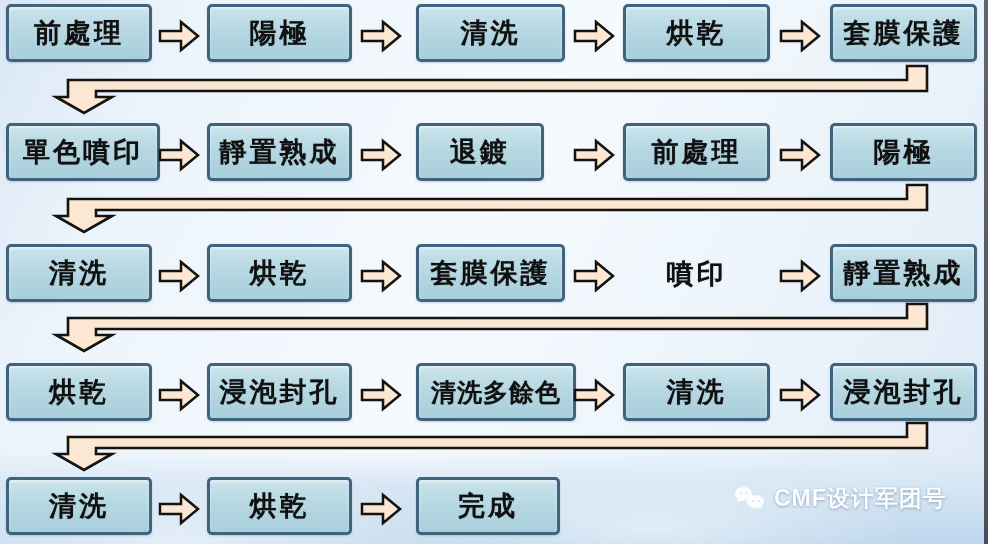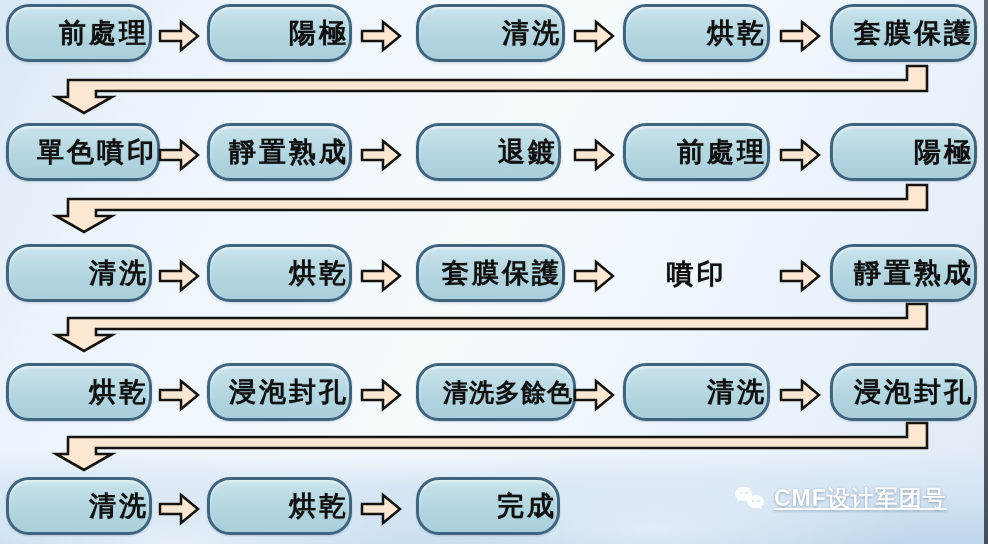--- a/index.html
+++ b/index.html
@@ -15,44 +15,43 @@
       radial-gradient(55% 130% at 18% 100%, rgba(255,255,255,.6), rgba(255,255,255,0) 62%),
       radial-gradient(45% 110% at 66% 85%, rgba(255,255,255,.5), rgba(255,255,255,0) 60%),
       linear-gradient(180deg, rgba(228,238,248,0) 0%, #d6e6f4 40%, #bcd6ec 100%);
   }
   .edge-right {
     position:absolute; right:0; top:0; bottom:0; width:4px;
     background:linear-gradient(180deg,#39404e 0%, #232833 100%); opacity:.78;
   }
   .fbox {
     position:absolute; height:58px; box-sizing:border-box;
-    border:3px solid #40647e; border-radius:23px;
+    border:3px solid #40647e; border-radius:5px;
     background:linear-gradient(180deg,#c9e3eb 0%, #b3d6e1 55%, #a8cfdb 100%);
     box-shadow: inset 0 2px 3px rgba(255,255,255,.55), 0 1px 2px rgba(70,100,130,.25);
-    display:flex; align-items:center; justify-content:flex-end;
+    display:flex; align-items:center; justify-content:center;
   }
   .flabel {
     font-size:27px; font-weight:bold; color:#101010; letter-spacing:3px;
     white-space:nowrap; text-shadow:0 0 1px rgba(0,0,0,.4);
   }
   .flabel.small { font-size:25px; letter-spacing:1px; }
   .nobox {
     position:absolute; height:64px; display:flex; align-items:center; justify-content:center;
   }
   .harrow { position:absolute; width:42px; height:36px; }
   .rconn  { position:absolute; left:0; width:988px; height:58px; }
   .watermark {
     position:absolute; left:733px; top:483px; display:flex; align-items:center; gap:7px;
     font-family:"Liberation Sans","DejaVu Sans",sans-serif;
     color:#ffffff; opacity:.92;
   }
   .watermark .wm-text {
     font-size:23px; font-weight:bold; letter-spacing:1px;
     text-shadow:0 1px 3px rgba(110,130,155,.65), 0 0 1px rgba(120,140,160,.5);
-    text-decoration:underline;
   }
 </style>
 </head>
 <body>
 
 <div class="canvas">
   <div class="sky"></div>
 
   <div class="fbox" style="left:6px;top:4px;width:146px">
     <span class="flabel">前處理</span>
@@ -91,21 +90,21 @@
     </div>
   <svg class="harrow" style="left:158px;top:137px" viewBox="0 0 42 36">
     <polygon points="2,13 23,13 23,4 40,18 23,32 23,23 2,23" fill="#fbe7d2" stroke="#151310" stroke-width="2.5"></polygon>
     </svg>
   <div class="fbox" style="left:207px;top:123px;width:145px">
     <span class="flabel">靜置熟成</span>
     </div>
   <svg class="harrow" style="left:360px;top:137px" viewBox="0 0 42 36">
     <polygon points="2,13 23,13 23,4 40,18 23,32 23,23 2,23" fill="#fbe7d2" stroke="#151310" stroke-width="2.5"></polygon>
     </svg>
-  <div class="fbox" style="left:416px;top:123px;width:145px">
+  <div class="fbox" style="left:416px;top:123px;width:128px">
     <span class="flabel">退鍍</span>
     </div>
   <svg class="harrow" style="left:573px;top:137px" viewBox="0 0 42 36">
     <polygon points="2,13 23,13 23,4 40,18 23,32 23,23 2,23" fill="#fbe7d2" stroke="#151310" stroke-width="2.5"></polygon>
     </svg>
   <div class="fbox" style="left:623px;top:123px;width:147px">
     <span class="flabel">前處理</span>
     </div>
   <svg class="harrow" style="left:779px;top:137px" viewBox="0 0 42 36">
     <polygon points="2,13 23,13 23,4 40,18 23,32 23,23 2,23" fill="#fbe7d2" stroke="#151310" stroke-width="2.5"></polygon>

